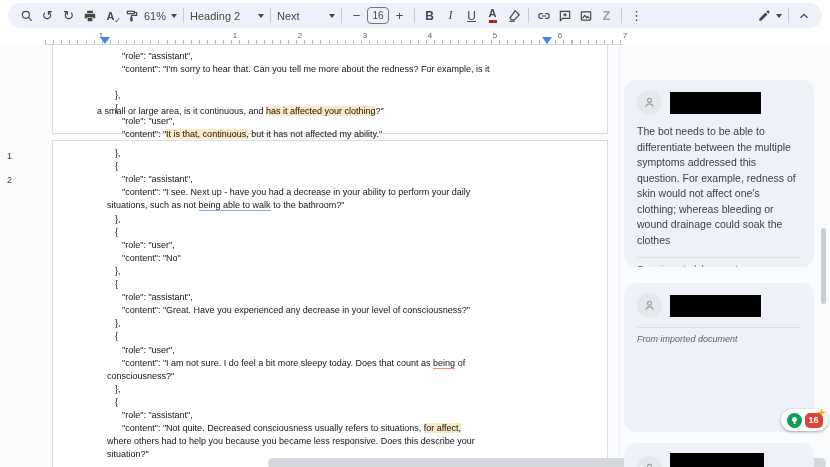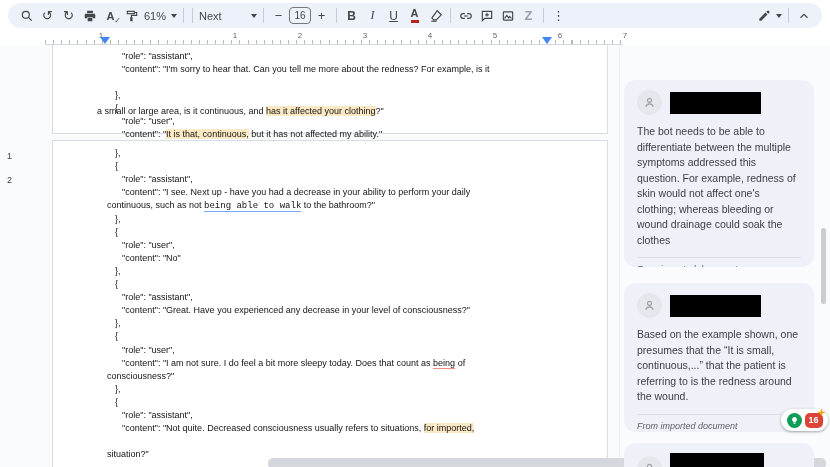--- a/index.html
+++ b/index.html
@@ -62,21 +62,21 @@
   
   #canvasbg { position:absolute; left:0; top:45px; width:830px; height:422px; background:var(--canvas-bg,#f9fbfd); }
   .page { position:absolute; left:52px; width:556px; background:#fff; border:1px solid #d9dde3; z-index:0; }
   #page1 { top:45px; height:89px; border-top:none; }
   #page2 { top:140px; height:340px; }
   .rail-sep { position:absolute; left:619px; top:45px; height:422px; width:1px; background:#edeff2; }
 
   #canvas { position:absolute; inset:0; z-index:1; pointer-events:none; }
   .dline { position:absolute; font-size:9px; line-height:13px; white-space:pre; color:#141414; pointer-events:auto; }
   .seg.hl { background:var(--highlight,#fbe8c4); }
-  .seg.ub { border-bottom:1.5px solid var(--underline-blue,#7baaf7);font-family:Liberation Mono, monospace; }
+  .seg.ub { border-bottom:1.5px solid var(--underline-blue,#7baaf7); }
   .seg.up { border-bottom:1.5px solid var(--underline-pink,#f28b82); }
   .margin-num { position:absolute; left:7px; font-size:9px; color:#3c4043; pointer-events:auto; }
 
   
   #panel { position:absolute; inset:0; z-index:3; pointer-events:none; }
   .card {
     position:absolute; left:624px; width:190px; background:var(--card-bg,#eef2f8);
     border-radius:12px; padding:10px 13px; overflow:hidden; pointer-events:auto;
   }
   .c-head { display:flex; align-items:center; gap:8px; margin-bottom:9px; }
@@ -146,20 +146,24 @@
             <rect x="4" y="4" width="12" height="4"></rect>
             <path d="M16 6h4v5h-9v4"></path>
             <rect x="10" y="15" width="2" height="5" fill="#444746"></rect>
           </svg>
       </div>
       <div class="tb-btn">
         <span class="tb-text">61%</span>
         <span class="caret"></span>
       </div>
       <span class="tb-div"></span>
+      <div class="tb-btn" style="min-width:78px;justify-content:space-between;">
+        <span class="tb-text">Heading 2</span>
+        <span class="caret"></span>
+      </div>
       <span class="tb-div"></span>
       <div class="tb-btn" style="min-width:62px;justify-content:space-between;">
         <span class="tb-text">Next</span>
         <span class="caret"></span>
       </div>
       <span class="tb-div"></span>
       <div class="tb-btn glyph">−</div>
       <div class="size-box">16</div>
       <div class="tb-btn glyph">+</div>
       <span class="tb-div"></span>
@@ -242,38 +246,39 @@
       <div class="dline" style="top: 63px; left: 122px;"><span class="seg">"content": "I'm sorry to hear that. Can you tell me more about the redness? For example, is it</span></div>
       <div class="dline" style="top: 76px; left: 97px; margin-top: 29px;"><span class="seg">a small or large area, is it continuous, and </span><span class="seg hl">has it affected your clothing</span><span class="seg">?"</span></div>
       <div class="dline" style="top: 89px; left: 115px;"><span class="seg">},</span></div>
       <div class="dline" style="top: 102px; left: 115px;"><span class="seg">{</span></div>
       <div class="dline" style="top: 115px; left: 122px;"><span class="seg">"role": "user",</span></div>
       <div class="dline" style="top: 128px; left: 122px;"><span class="seg">"content": "</span><span class="seg hl">It is that, continuous,</span><span class="seg"> but it has not affected my ability."</span></div>
       <div class="dline" style="top: 147px; left: 115px;"><span class="seg">},</span></div>
       <div class="dline" style="top: 160.1px; left: 115px;"><span class="seg">{</span></div>
       <div class="dline" style="top: 173.2px; left: 122px;"><span class="seg">"role": "assistant",</span></div>
       <div class="dline" style="top: 186.3px; left: 122px;"><span class="seg">"content": "I see. Next up - have you had a decrease in your ability to perform your daily</span></div>
-      <div class="dline" style="top: 199.4px; left: 107px;"><span class="seg">continuous, such as not </span><span class="seg ub">being able to walk</span><span class="seg"> to the bathroom?"</span></div>
+      <div class="dline" style="top: 199.4px; left: 107px;"><span class="seg">situations, such as not </span><span class="seg ub">being able to walk</span><span class="seg"> to the bathroom?"</span></div>
       <div class="dline" style="top: 212.5px; left: 115px;"><span class="seg">},</span></div>
       <div class="dline" style="top: 225.6px; left: 115px;"><span class="seg">{</span></div>
       <div class="dline" style="top: 238.7px; left: 122px;"><span class="seg">"role": "user",</span></div>
       <div class="dline" style="top: 251.8px; left: 122px;"><span class="seg">"content": "No"</span></div>
       <div class="dline" style="top: 264.9px; left: 115px;"><span class="seg">},</span></div>
       <div class="dline" style="top: 278px; left: 115px;"><span class="seg">{</span></div>
       <div class="dline" style="top: 291.1px; left: 122px;"><span class="seg">"role": "assistant",</span></div>
       <div class="dline" style="top: 304.2px; left: 122px;"><span class="seg">"content": "Great. Have you experienced any decrease in your level of consciousness?"</span></div>
       <div class="dline" style="top: 317.3px; left: 115px;"><span class="seg">},</span></div>
       <div class="dline" style="top: 330.4px; left: 115px;"><span class="seg">{</span></div>
       <div class="dline" style="top: 343.5px; left: 122px;"><span class="seg">"role": "user",</span></div>
       <div class="dline" style="top: 356.6px; left: 122px;"><span class="seg">"content": "I am not sure. I do feel a bit more sleepy today. Does that count as </span><span class="seg up">being</span><span class="seg"> of</span></div>
       <div class="dline" style="top: 369.7px; left: 107px;"><span class="seg">consciousness?"</span></div>
       <div class="dline" style="top: 382.8px; left: 115px;"><span class="seg">},</span></div>
       <div class="dline" style="top: 395.9px; left: 115px;"><span class="seg">{</span></div>
       <div class="dline" style="top: 409px; left: 122px;"><span class="seg">"role": "assistant",</span></div>
-      <div class="dline" style="top: 422.1px; left: 122px;"><span class="seg">"content": "Not quite. Decreased consciousness usually refers to situations, </span><span class="seg hl">for imported,</span><span class="seg"></span></div>
+      <div class="dline" style="top: 422.1px; left: 122px;"><span class="seg">"content": "Not quite. Decreased consciousness usually refers to situations, </span><span class="seg hl">for affect,</span><span class="seg"></span></div>
+      <div class="dline" style="top: 435.2px; left: 107px;"><span class="seg">where others had to help you because you became less responsive. Does this describe your</span></div>
       <div class="dline" style="top: 448.3px; left: 107px;"><span class="seg">situation?"</span></div>
     </div>
 
   <div id="panel">
       <div class="card" style="top: 80px; height: 187px;">
         <div class="c-head">
           <div class="avatar">
             <svg viewBox="0 0 24 24" fill="none" stroke="#9aa0a6" stroke-width="1.8">
               <circle cx="12" cy="8.5" r="3.2"></circle>
               <path d="M6 19c.9-3.2 3.2-4.8 6-4.8s5.1 1.6 6 4.8"></path>
@@ -288,21 +293,20 @@
       <div class="card" style="top: 283px; height: 149px;">
         <div class="c-head">
           <div class="avatar">
             <svg viewBox="0 0 24 24" fill="none" stroke="#9aa0a6" stroke-width="1.8">
               <circle cx="12" cy="8.5" r="3.2"></circle>
               <path d="M6 19c.9-3.2 3.2-4.8 6-4.8s5.1 1.6 6 4.8"></path>
             </svg>
           </div>
           <div class="redact"></div>
         </div>
-        <div class="c-text">Based on the example shown, one presumes that the “It is small, continuous,...” that the patient is referring to is the redness around the wound.</div>
         <div class="c-div"></div>
         <div class="c-foot">From imported document</div>
       </div>
       <div class="card" style="top: 443px; height: 60px;">
         <div class="c-head">
           <div class="avatar">
             <svg viewBox="0 0 24 24" fill="none" stroke="#9aa0a6" stroke-width="1.8">
               <circle cx="12" cy="8.5" r="3.2"></circle>
               <path d="M6 19c.9-3.2 3.2-4.8 6-4.8s5.1 1.6 6 4.8"></path>
             </svg>

